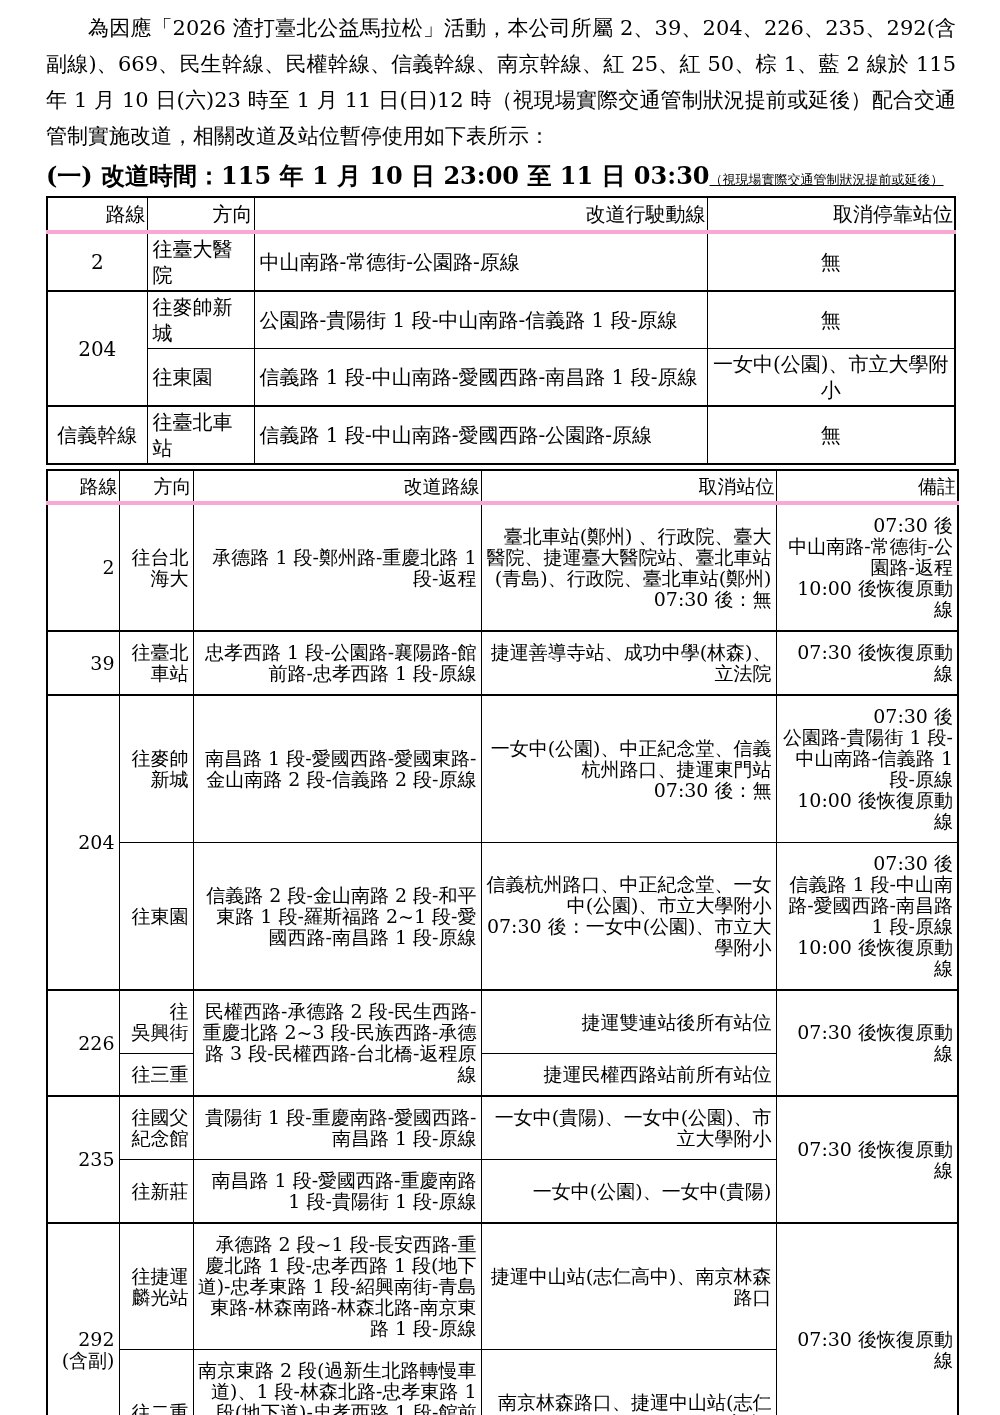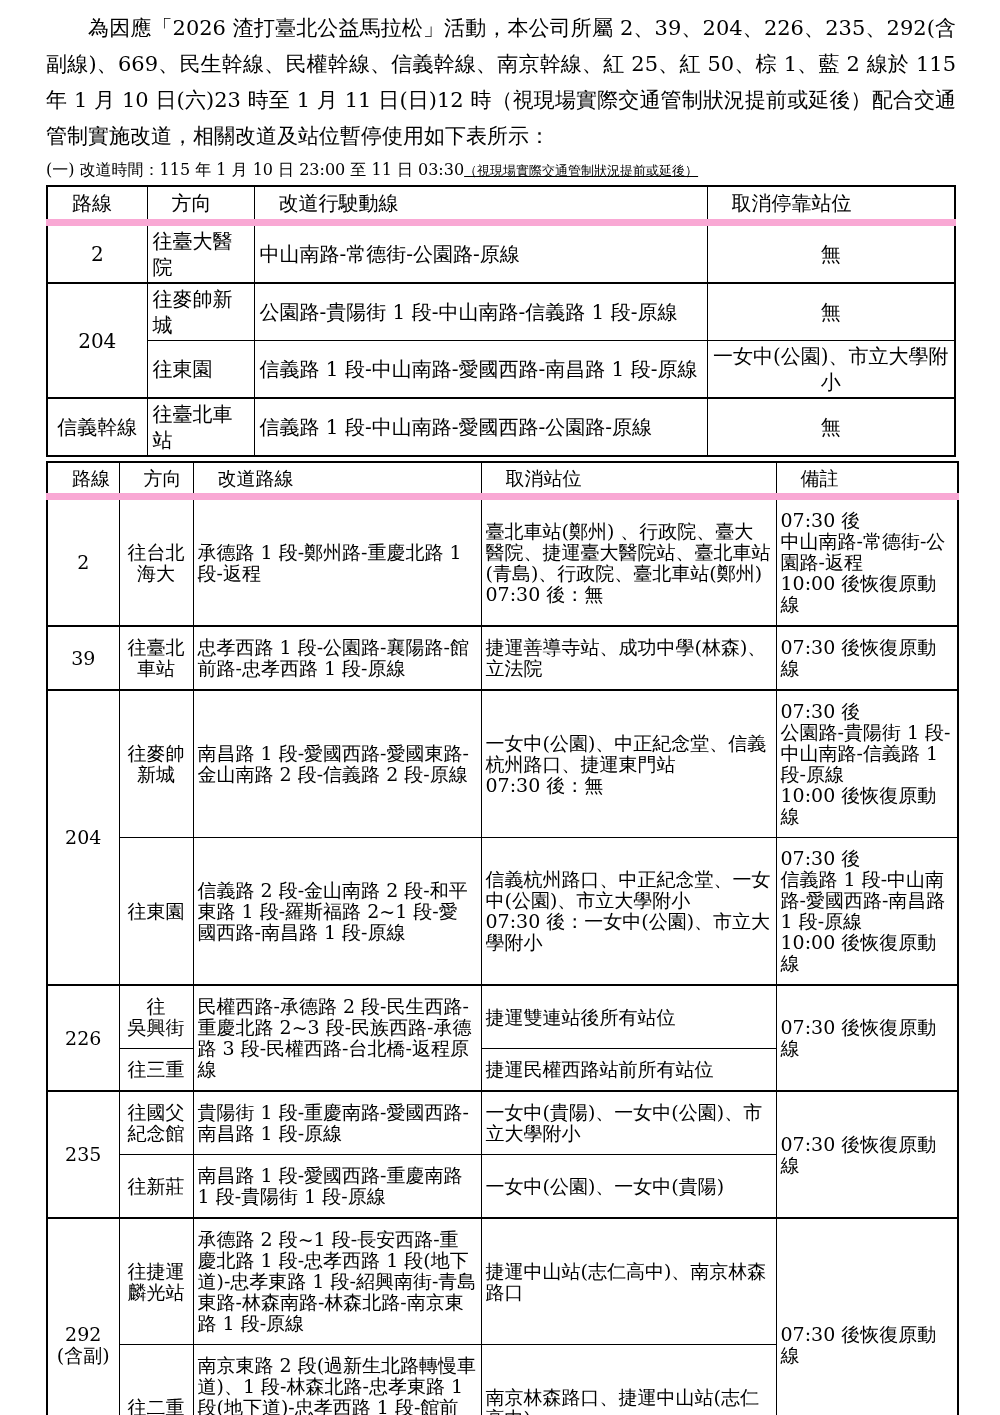--- a/index.html
+++ b/index.html
@@ -3,32 +3,32 @@
 <meta charset="utf-8">
 <style>
   html,body{margin:0;padding:0;background:#fff;}
   body{width:1000px;min-height:1415px;color:#000;
        font-family:"DejaVu Serif","Liberation Serif",serif;}
   .page{padding:8px 44px 0 46px;box-sizing:border-box;}
   .doc-title{text-align:center;font-size:40px;font-weight:700;letter-spacing:10px;margin:4px 0 10px;}
   .greeting{font-size:21px;padding-left:4px;}
   .intro{font-size:21px;line-height:36px;text-align:justify;text-indent:2em;margin:2px 0 6px;}
   .sec-line{margin:2px 0 4px;white-space:nowrap;}
-  .sec-bold{font-size:16px;font-weight:400;}
+  .sec-bold{font-size:24px;font-weight:700;}
   .sec-note{font-size:13px;text-decoration:underline;}
   table.t{border-collapse:collapse;table-layout:fixed;border:2px solid #000;margin:4px 0 2px;}
   .t th,.t td{border:1px solid #000;vertical-align:middle;overflow:hidden;word-break:break-all;}
-  .t th{font-weight:400;text-align:left;border-bottom:7px solid #f9a8d4;padding-left:24px;}
+  .t th{font-weight:400;text-align:right;border-bottom:4px solid #f9a8d4;padding-left:24px;}
   .t tr.grp>td{border-top:2px solid #000;}
   .t1{width:908px;font-size:20px;line-height:26px;}
   .t1 th{height:30px;}
   .t1 td{padding:2px 5px;}
   .t2{width:911px;font-size:19px;line-height:21px;}
   .t2 th{height:28px;}
-  .t2 td{padding:10px 4px;}
+  .t2 td{padding:10px 4px;text-align:right;}
   .ctr{text-align:center;}
   .pre{white-space:pre-line;}
 </style>
 </head>
 <body>
 
 <div class="page">
 
 
 

